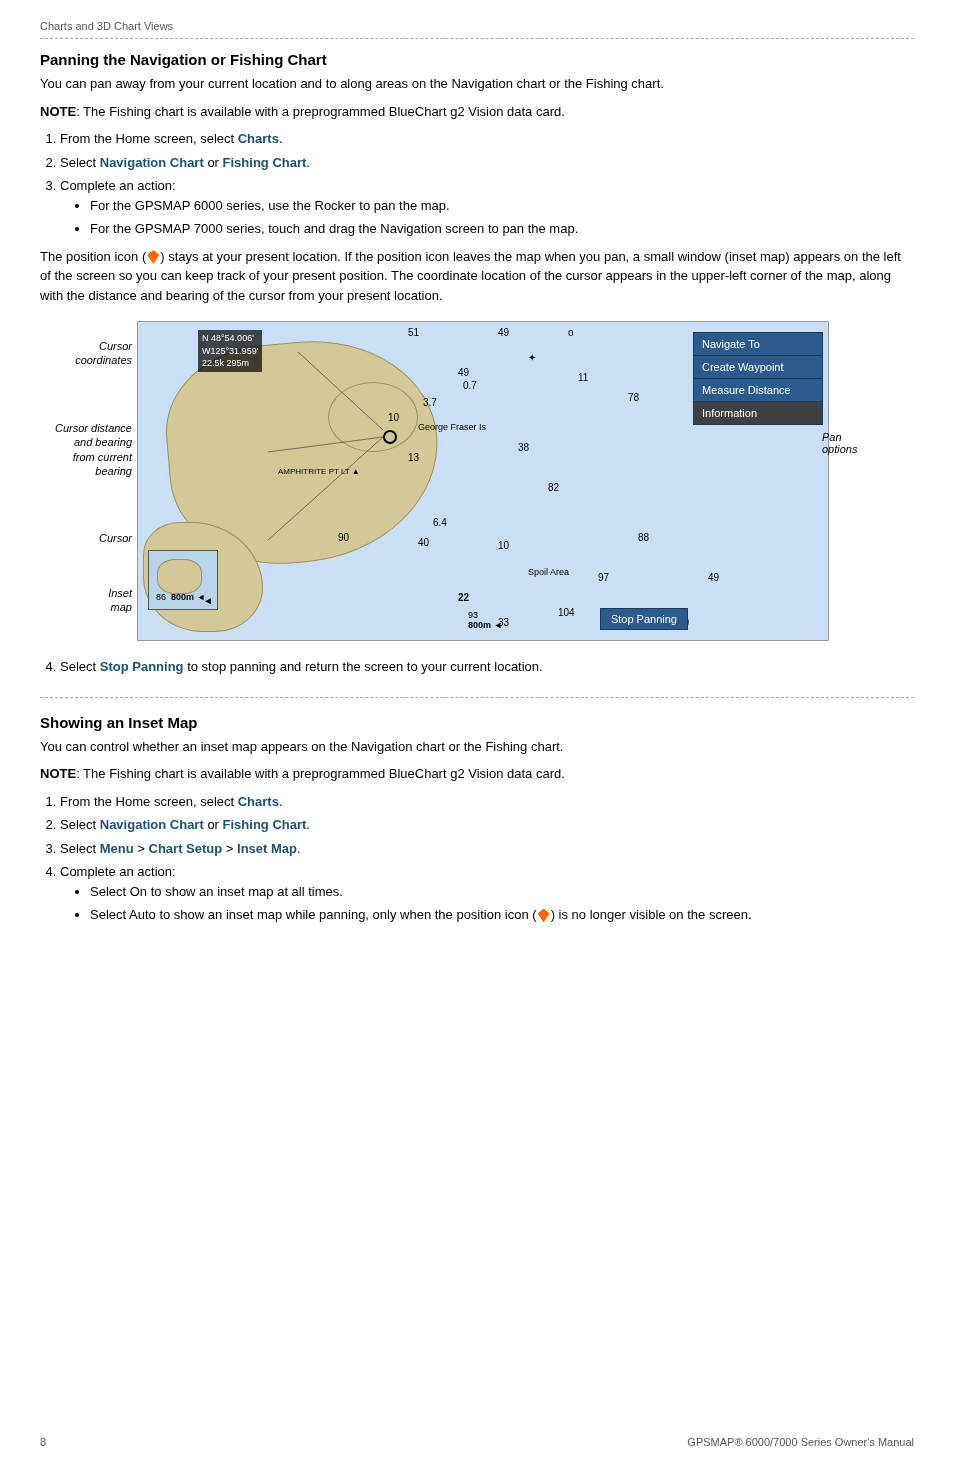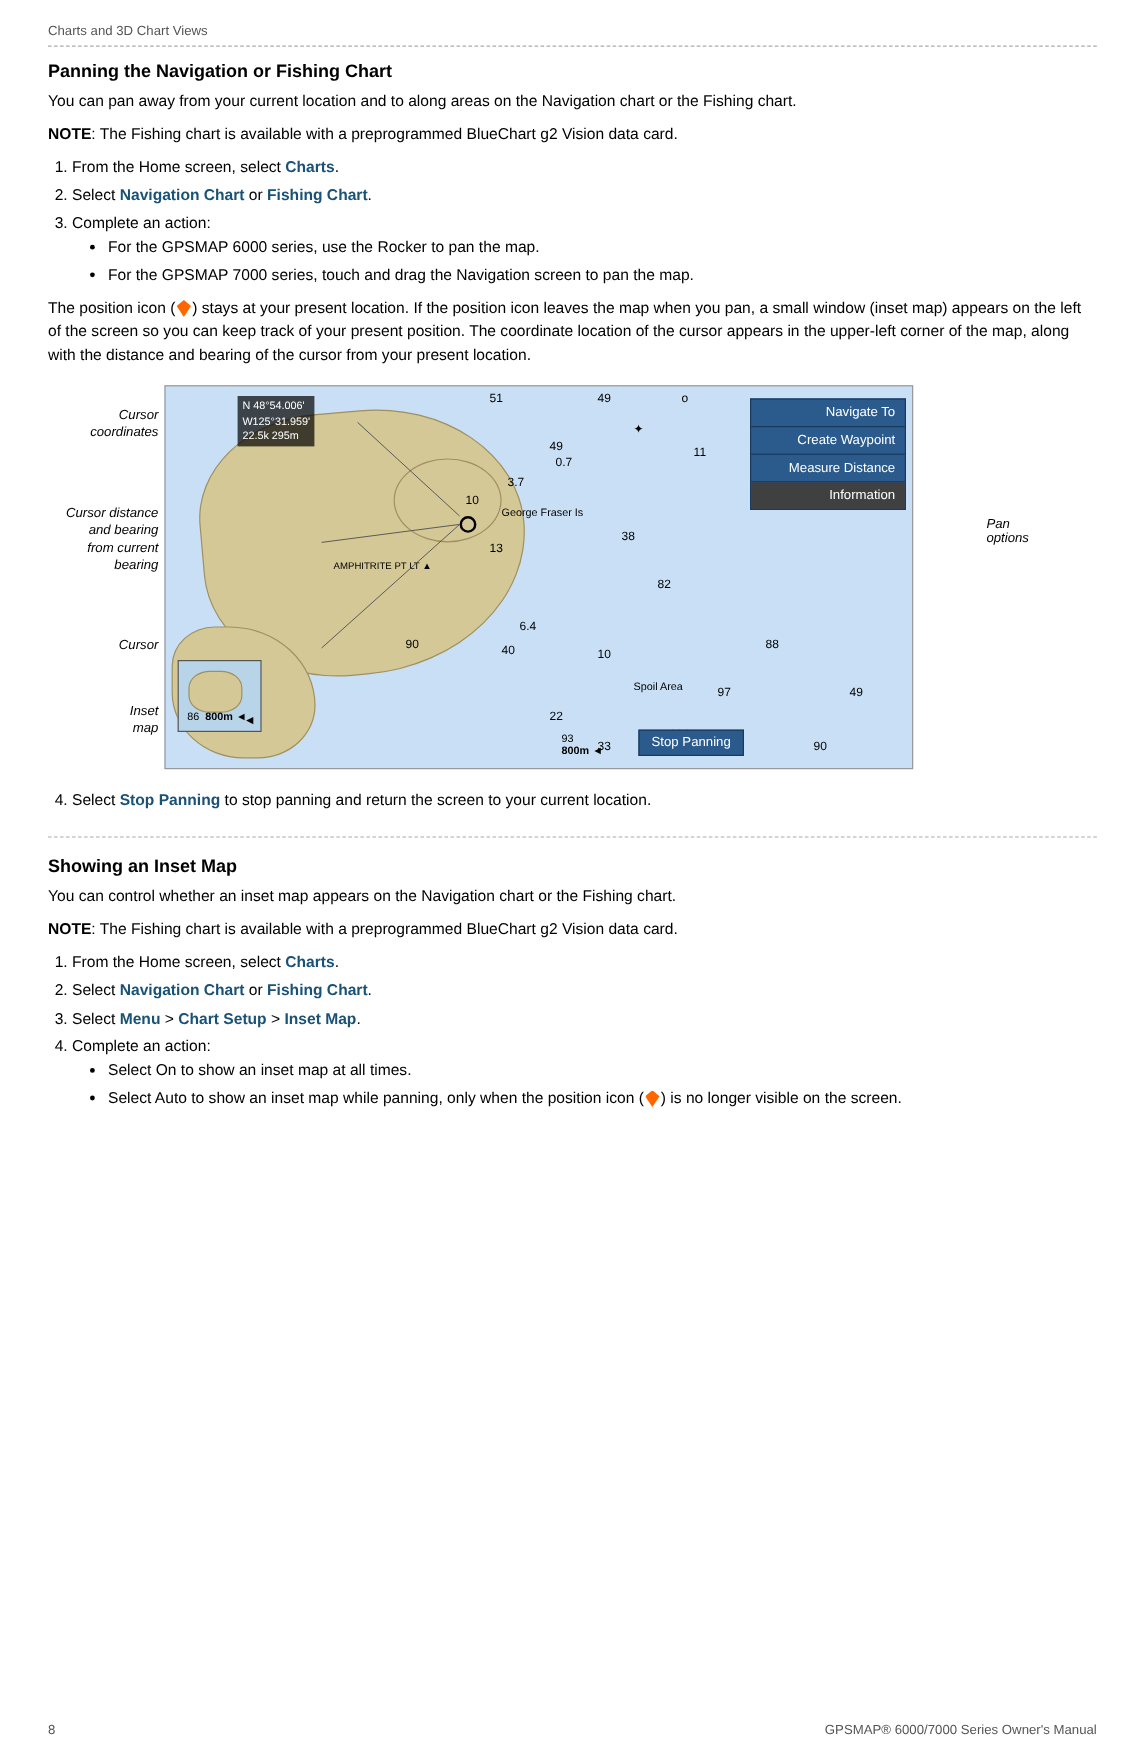--- a/index.html
+++ b/index.html
@@ -51,21 +51,21 @@
     .bold { font-weight: normal; }
     .blue-bold { font-weight: bold; color: #1a5276; }
     .figure-container {
       display: flex;
       justify-content: center;
       margin: 16px 0;
       position: relative;
     }
     .chart-image {
       position: relative;
-      width: 624px;
+      width: 692px;
       height: 320px;
       border: 1px solid #999;
       background: #c8dff5;
       overflow: hidden;
     }
     
     .land {
       position: absolute;
       background: #d4c896;
       border: 1px solid #a09060;
@@ -87,21 +87,21 @@
       width: 130px;
       background: #2a5b8c;
       border: 1px solid #1a3a5c;
     }
     .menu-item {
       display: block;
       padding: 5px 8px;
       font-size: 11px;
       color: #fff;
       border-bottom: 1px solid #1a3a5c;
-      text-align: right;
+      text-align: left;
     }
     .menu-item:last-child { border-bottom: none; }
     .menu-item.selected { background: #404040; }
     
     .coords-box {
       position: absolute;
       top: 8px; left: 60px;
       background: rgba(0,0,0,0.7);
       color: #fff;
       font-size: 9px;
@@ -250,21 +250,21 @@
       <div class="map-num" style="top:160px; left:410px;">82</div>
       <div class="map-num" style="top: 145px; left: 140px; font-size: 8px;">AMPHITRITE PT LT ▲</div>
       <div class="map-num" style="top:195px; left:295px;">6.4</div>
       <div class="map-num" style="top:210px; left:200px;">90</div>
       <div class="map-num" style="top:215px; left:280px;">40</div>
       <div class="map-num" style="top:218px; left:360px;">10</div>
       <div class="map-num" style="top:210px; left:500px;">88</div>
       <div class="map-num" style="top: 245px; left: 390px; font-size: 9px;">Spoil Area</div>
       <div class="map-num" style="top:250px; left:460px;">97</div>
       <div class="map-num" style="top:250px; left:570px;">49</div>
-      <div class="map-num" style="top:270px; left:320px;">22</div>
+      <div class="map-num" style="top:270px; left:320px;font-weight:bold;">22</div>
       <div class="map-num" style="top:285px; left:420px;">104</div>
       <div class="map-num" style="top:295px; left:360px;text-align:right;">33</div>
       <div class="map-num" style="top:295px; left:540px;">90</div>
 
       <div style="position:absolute; top:108px; left:245px; width:14px; height:14px; border:2px solid #000; border-radius:50; background:transparent; border-radius:50%;"></div>
 
       <div class="inset-map">
         <div class="inset-land" style="top:8px; left:8px; width:45px; height:35px; border-radius:40%;"></div>
 
         <div style="position:absolute; bottom:3px; right:4px; font-size:10px;">◄</div>

